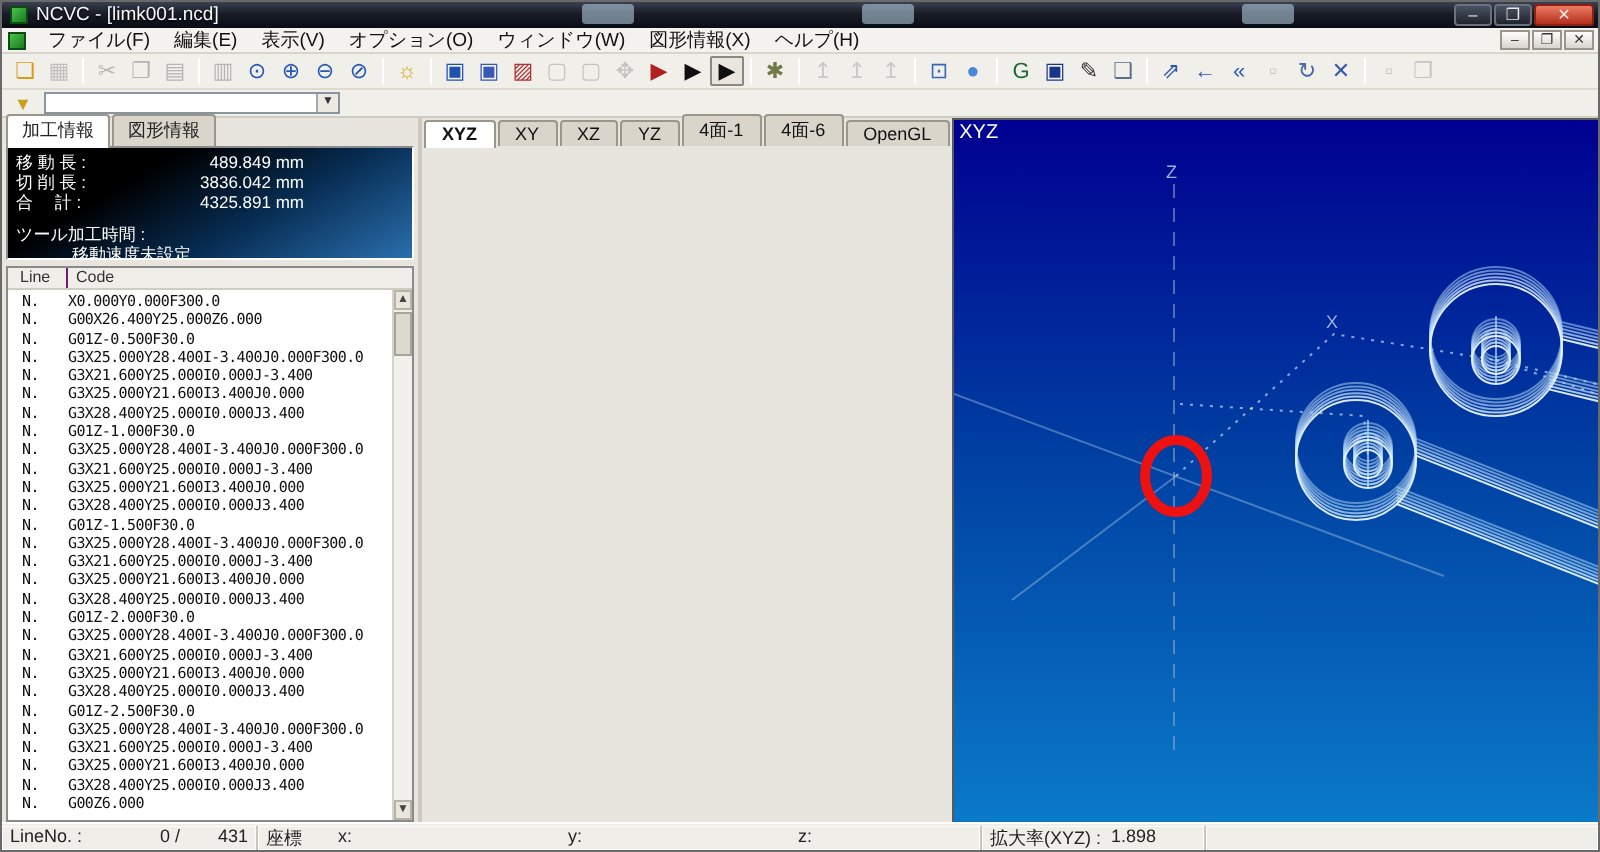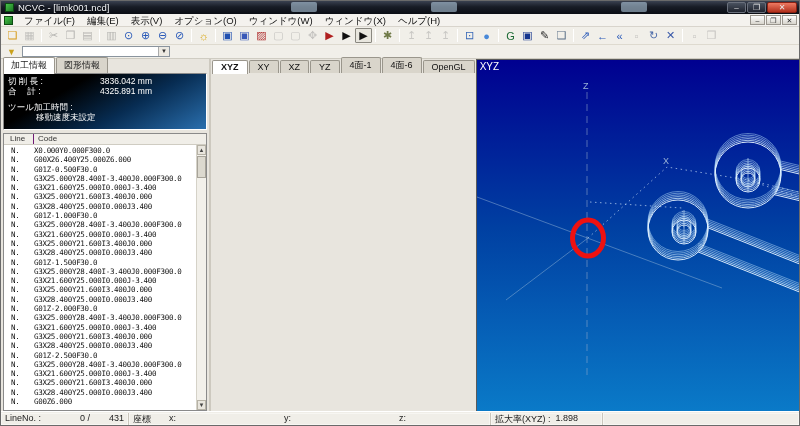--- a/index.html
+++ b/index.html
@@ -135,21 +135,21 @@
   </div>
 
   <div id="menubar">
     <div id="mdi-icon"></div>
     <div id="menu-items" style="display:flex">
         <div class="menu-item">ファイル(F)</div>
         <div class="menu-item">編集(E)</div>
         <div class="menu-item">表示(V)</div>
         <div class="menu-item">オプション(O)</div>
         <div class="menu-item">ウィンドウ(W)</div>
-        <div class="menu-item">ウィンドウ(X)</div>
+        <div class="menu-item">図形情報(X)</div>
         <div class="menu-item">ヘルプ(H)</div>
       </div>
     <div id="mdi-buttons">
         <div class="mdi-btn">–</div>
         <div class="mdi-btn">❐</div>
         <div class="mdi-btn">✕</div>
       </div>
   </div>
 
   <div id="toolbar1">
@@ -214,20 +214,24 @@
   <div id="main">
 
     <div id="left-col">
       <div id="info-tabs">
           <div class="ptab active">加工情報</div>
           <div class="ptab">図形情報</div>
         </div>
 
       <div id="info-box">
         <div id="info-rows">
+            <div class="info-row">
+              <span class="lab">移 動 長 :</span>
+              <span class="val">489.849 mm</span>
+            </div>
             <div class="info-row">
               <span class="lab">切 削 長 :</span>
               <span class="val">3836.042 mm</span>
             </div>
             <div class="info-row">
               <span class="lab">合　 計 :</span>
               <span class="val">4325.891 mm</span>
             </div>
           </div>
         <div class="info-tool">ツール加工時間 :</div>

